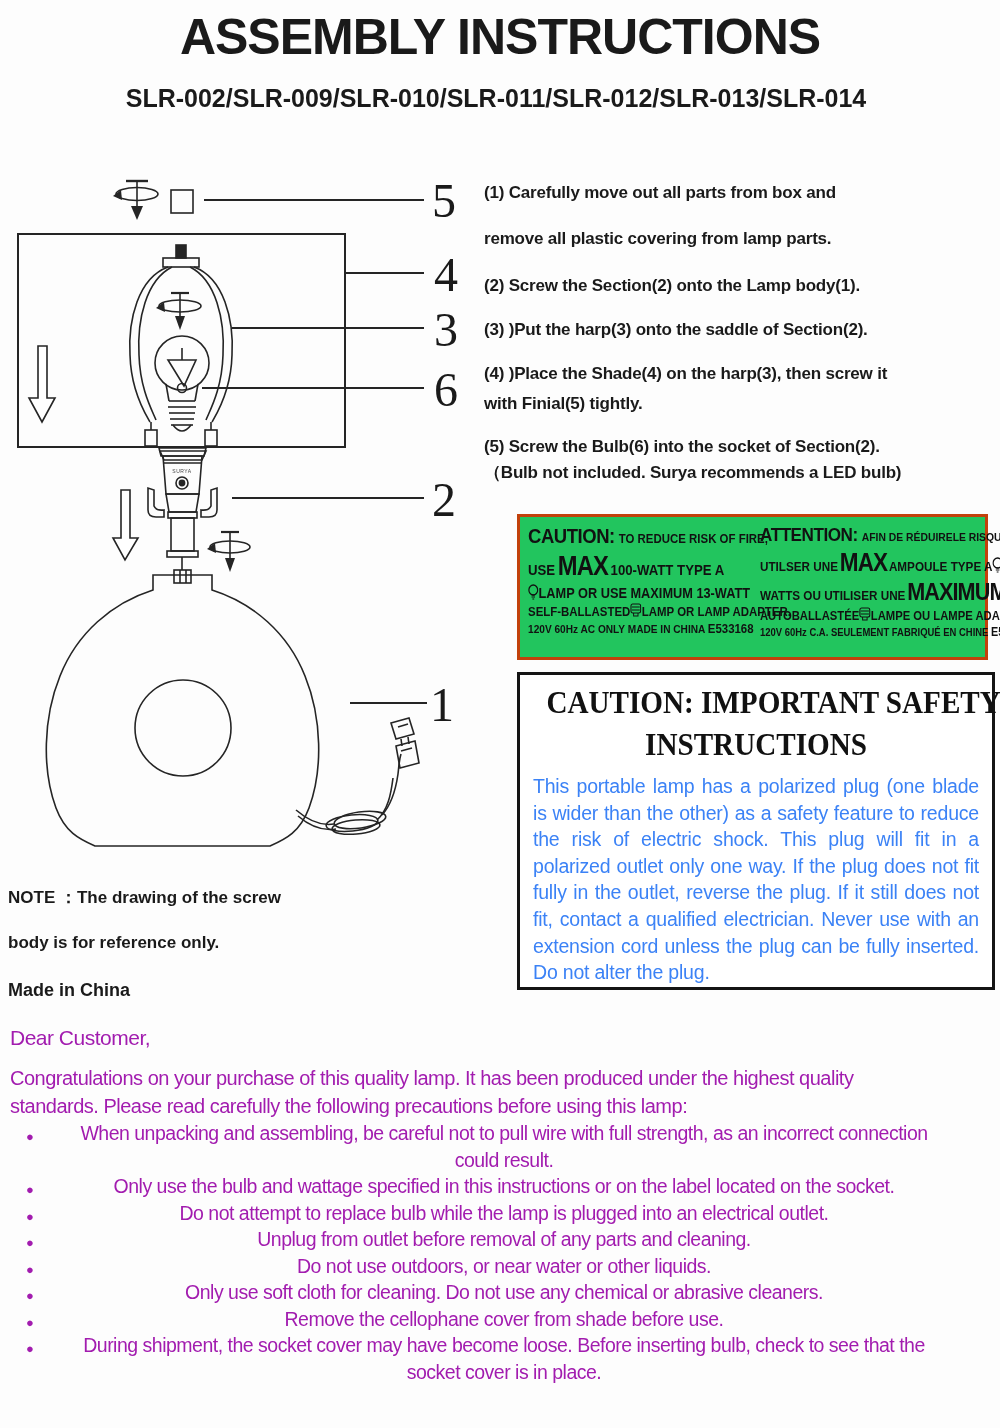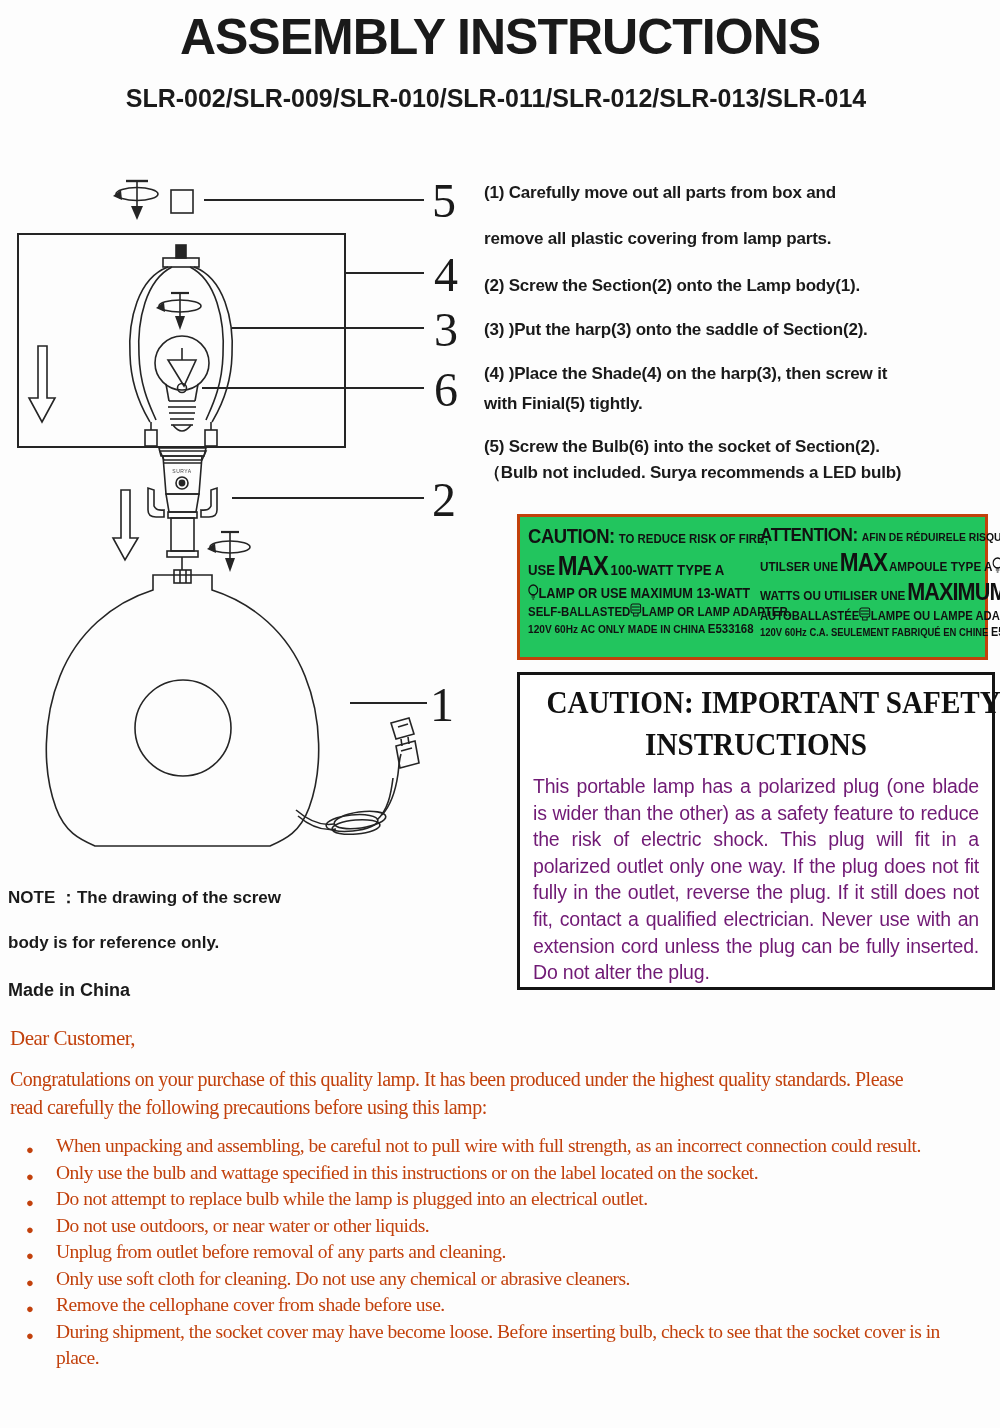--- a/index.html
+++ b/index.html
@@ -54,31 +54,31 @@
 
   
   .safety{position:absolute;left:517px;top:672px;width:478px;height:318px;
           border:3px solid #141414;box-sizing:border-box;background:#fff;
           padding:10px 13px 0 13px;}
   .safety .h{font-family:"Liberation Serif",serif;font-weight:bold;
              font-size:31px;text-align:center;transform:scaleX(0.94);
              transform-origin:center;white-space:nowrap;color:#111;}
   .safety .h2{margin-top:6px;}
   .safety .body{margin-top:10px;font-size:19.5px;line-height:26.6px;
-                text-align:justify;letter-spacing:-0.2px;color:#701a75;}
+                text-align:justify;letter-spacing:-0.2px;color:#3b82f6;}
 
   
   .noteline{position:absolute;left:8px;font-size:17px;font-weight:bold;white-space:nowrap;}
 
   
-  .letter{position:absolute;left:10px;top:1026px;width:968px;color:#c2410c;font-family:Liberation Serif, serif;}
+  .letter{position:absolute;left:10px;top:1026px;width:968px;color:#a21caf;}
   .salutation{font-size:21px;letter-spacing:-0.5px;}
   .intro{margin-top:14px;font-size:20px;line-height:28px;letter-spacing:-0.5px;
          padding-right:40px;}
-  .bullets{margin-top:12px;}
+  .bullets{margin-top:0;text-align:center;}
   .bullet{position:relative;padding-left:46px;padding-right:26px;
           font-size:19.5px;line-height:26.5px;letter-spacing:-0.5px;}
   .bullet::before{content:"●";position:absolute;left:16px;top:4px;font-size:13px;}
 </style>
 </head>
 <body>
 
 <div id="page">
 
   <div class="title">ASSEMBLY INSTRUCTIONS</div>
@@ -263,21 +263,21 @@
   <div class="noteline" style="top:933px">body is for reference only.</div>
   <div class="noteline" style="top:980px;font-size:18px">Made in China</div>
 
   <div class="letter">
     <div class="salutation">Dear Customer,</div>
     <div class="intro">Congratulations on your purchase of this quality lamp. It has been produced under the highest quality standards. Please read carefully the following precautions before using this lamp:</div>
     <div class="bullets">
       <div class="bullet">When unpacking and assembling, be careful not to pull wire with full strength, as an incorrect connection could result.</div>
       <div class="bullet">Only use the bulb and wattage specified in this instructions or on the label located on the socket.</div>
       <div class="bullet">Do not attempt to replace bulb while the lamp is plugged into an electrical outlet.</div>
+      <div class="bullet">Unplug from outlet before removal of any parts and cleaning.</div>
       <div class="bullet">Do not use outdoors, or near water or other liquids.</div>
-      <div class="bullet">Unplug from outlet before removal of any parts and cleaning.</div>
       <div class="bullet">Only use soft cloth for cleaning. Do not use any chemical or abrasive cleaners.</div>
       <div class="bullet">Remove the cellophane cover from shade before use.</div>
       <div class="bullet">During shipment, the socket cover may have become loose. Before inserting bulb, check to see that the socket cover is in place.</div>
     </div>
   </div>
 
 </div>
 
 </body></html>

